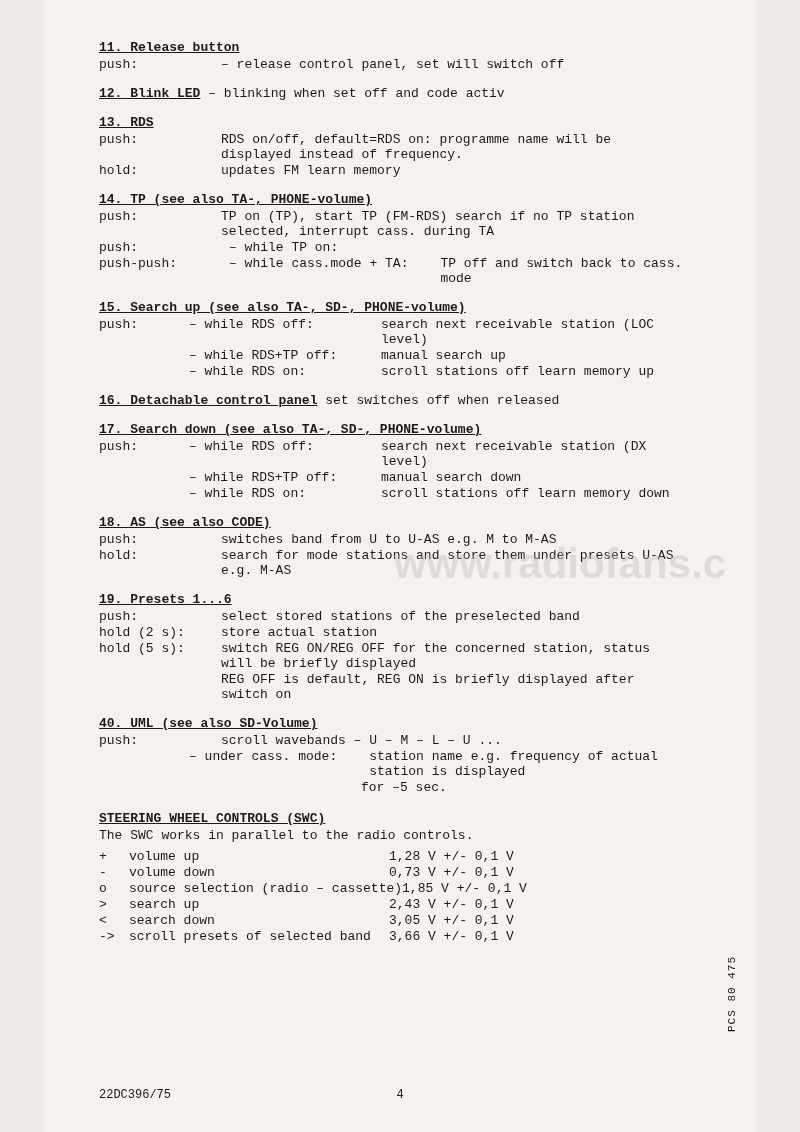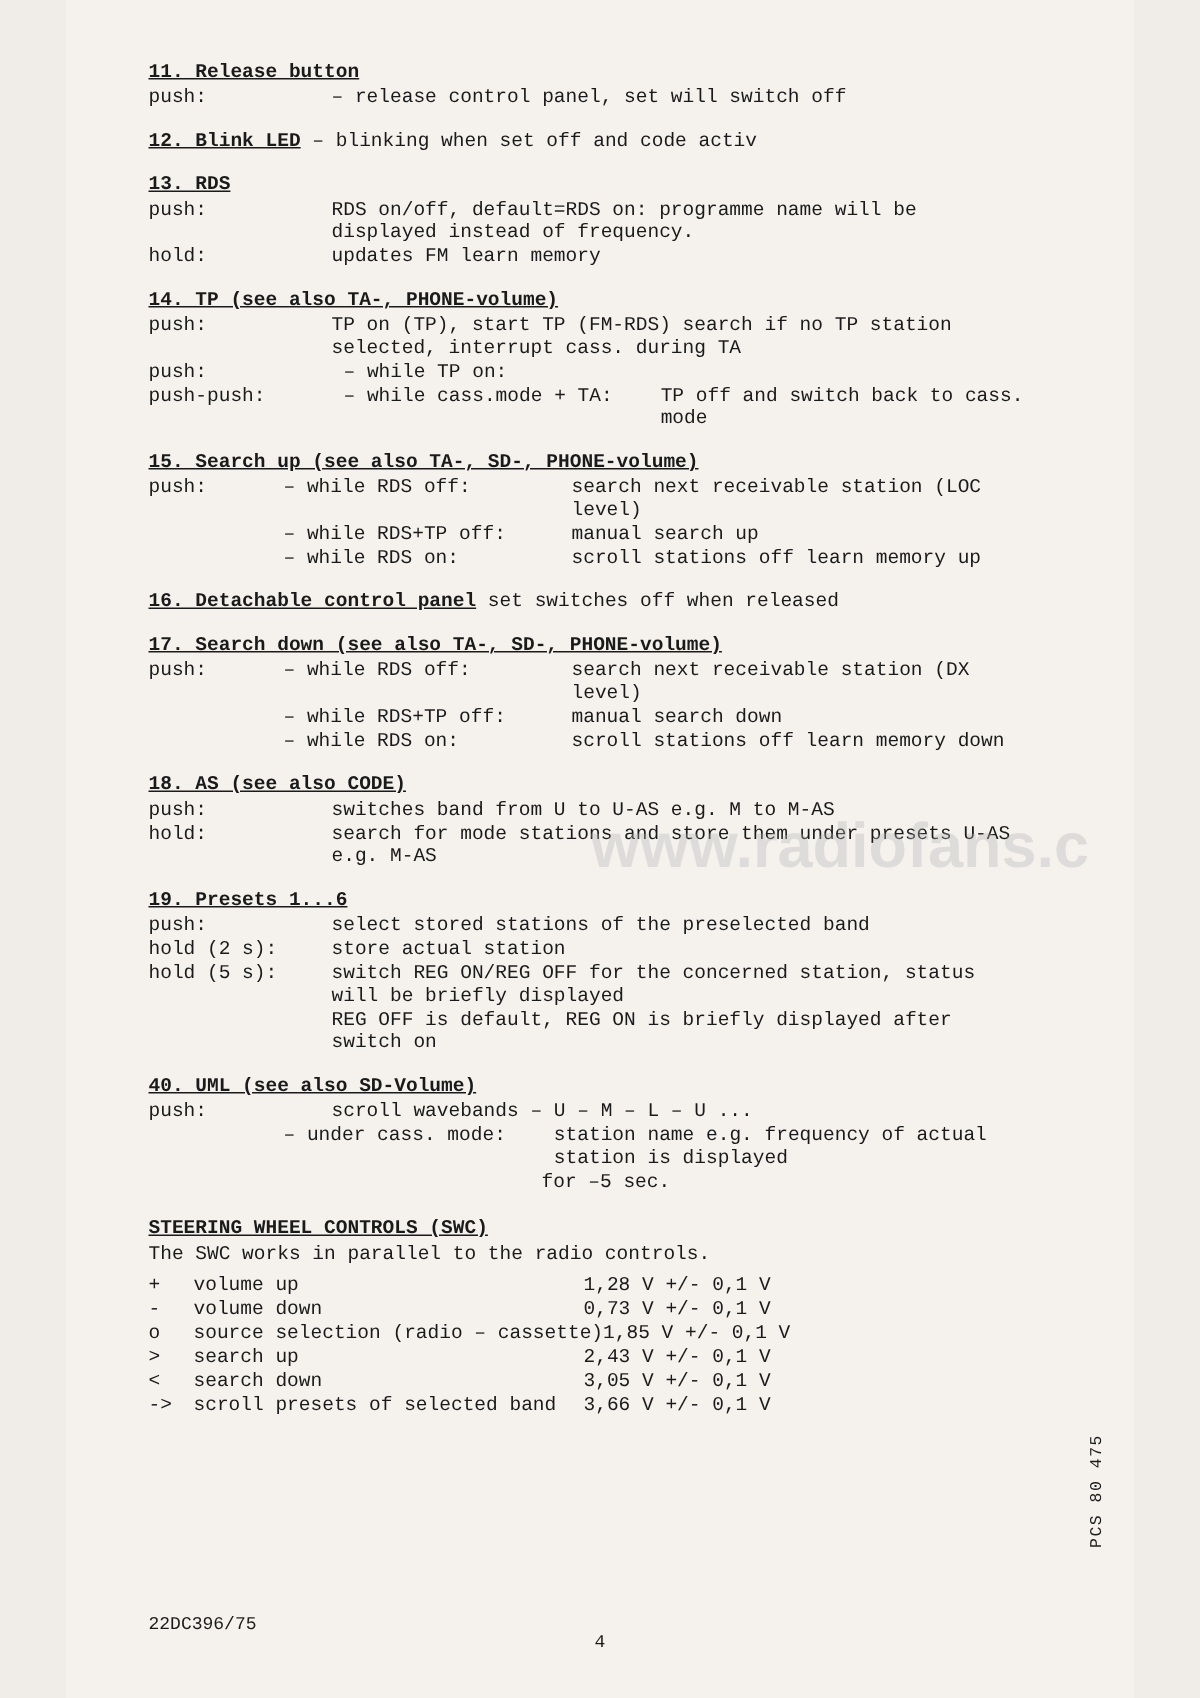--- a/index.html
+++ b/index.html
@@ -51,21 +51,21 @@
       font-family: Arial, sans-serif;
       font-size: 42px;
       font-weight: bold;
       color: rgba(180, 180, 180, 0.35);
       white-space: nowrap;
       transform: none;
       pointer-events: none;
     }
     .footer-left {
       position: absolute;
-      bottom: 42px;
+      bottom: 30px;
       left: 55px;
       font-size: 12px;
     }
     .footer-center {
       position: absolute;
       bottom: 30px;
       left: 50%;
       transform: translateX(-50%);
       font-size: 12px;
     }

